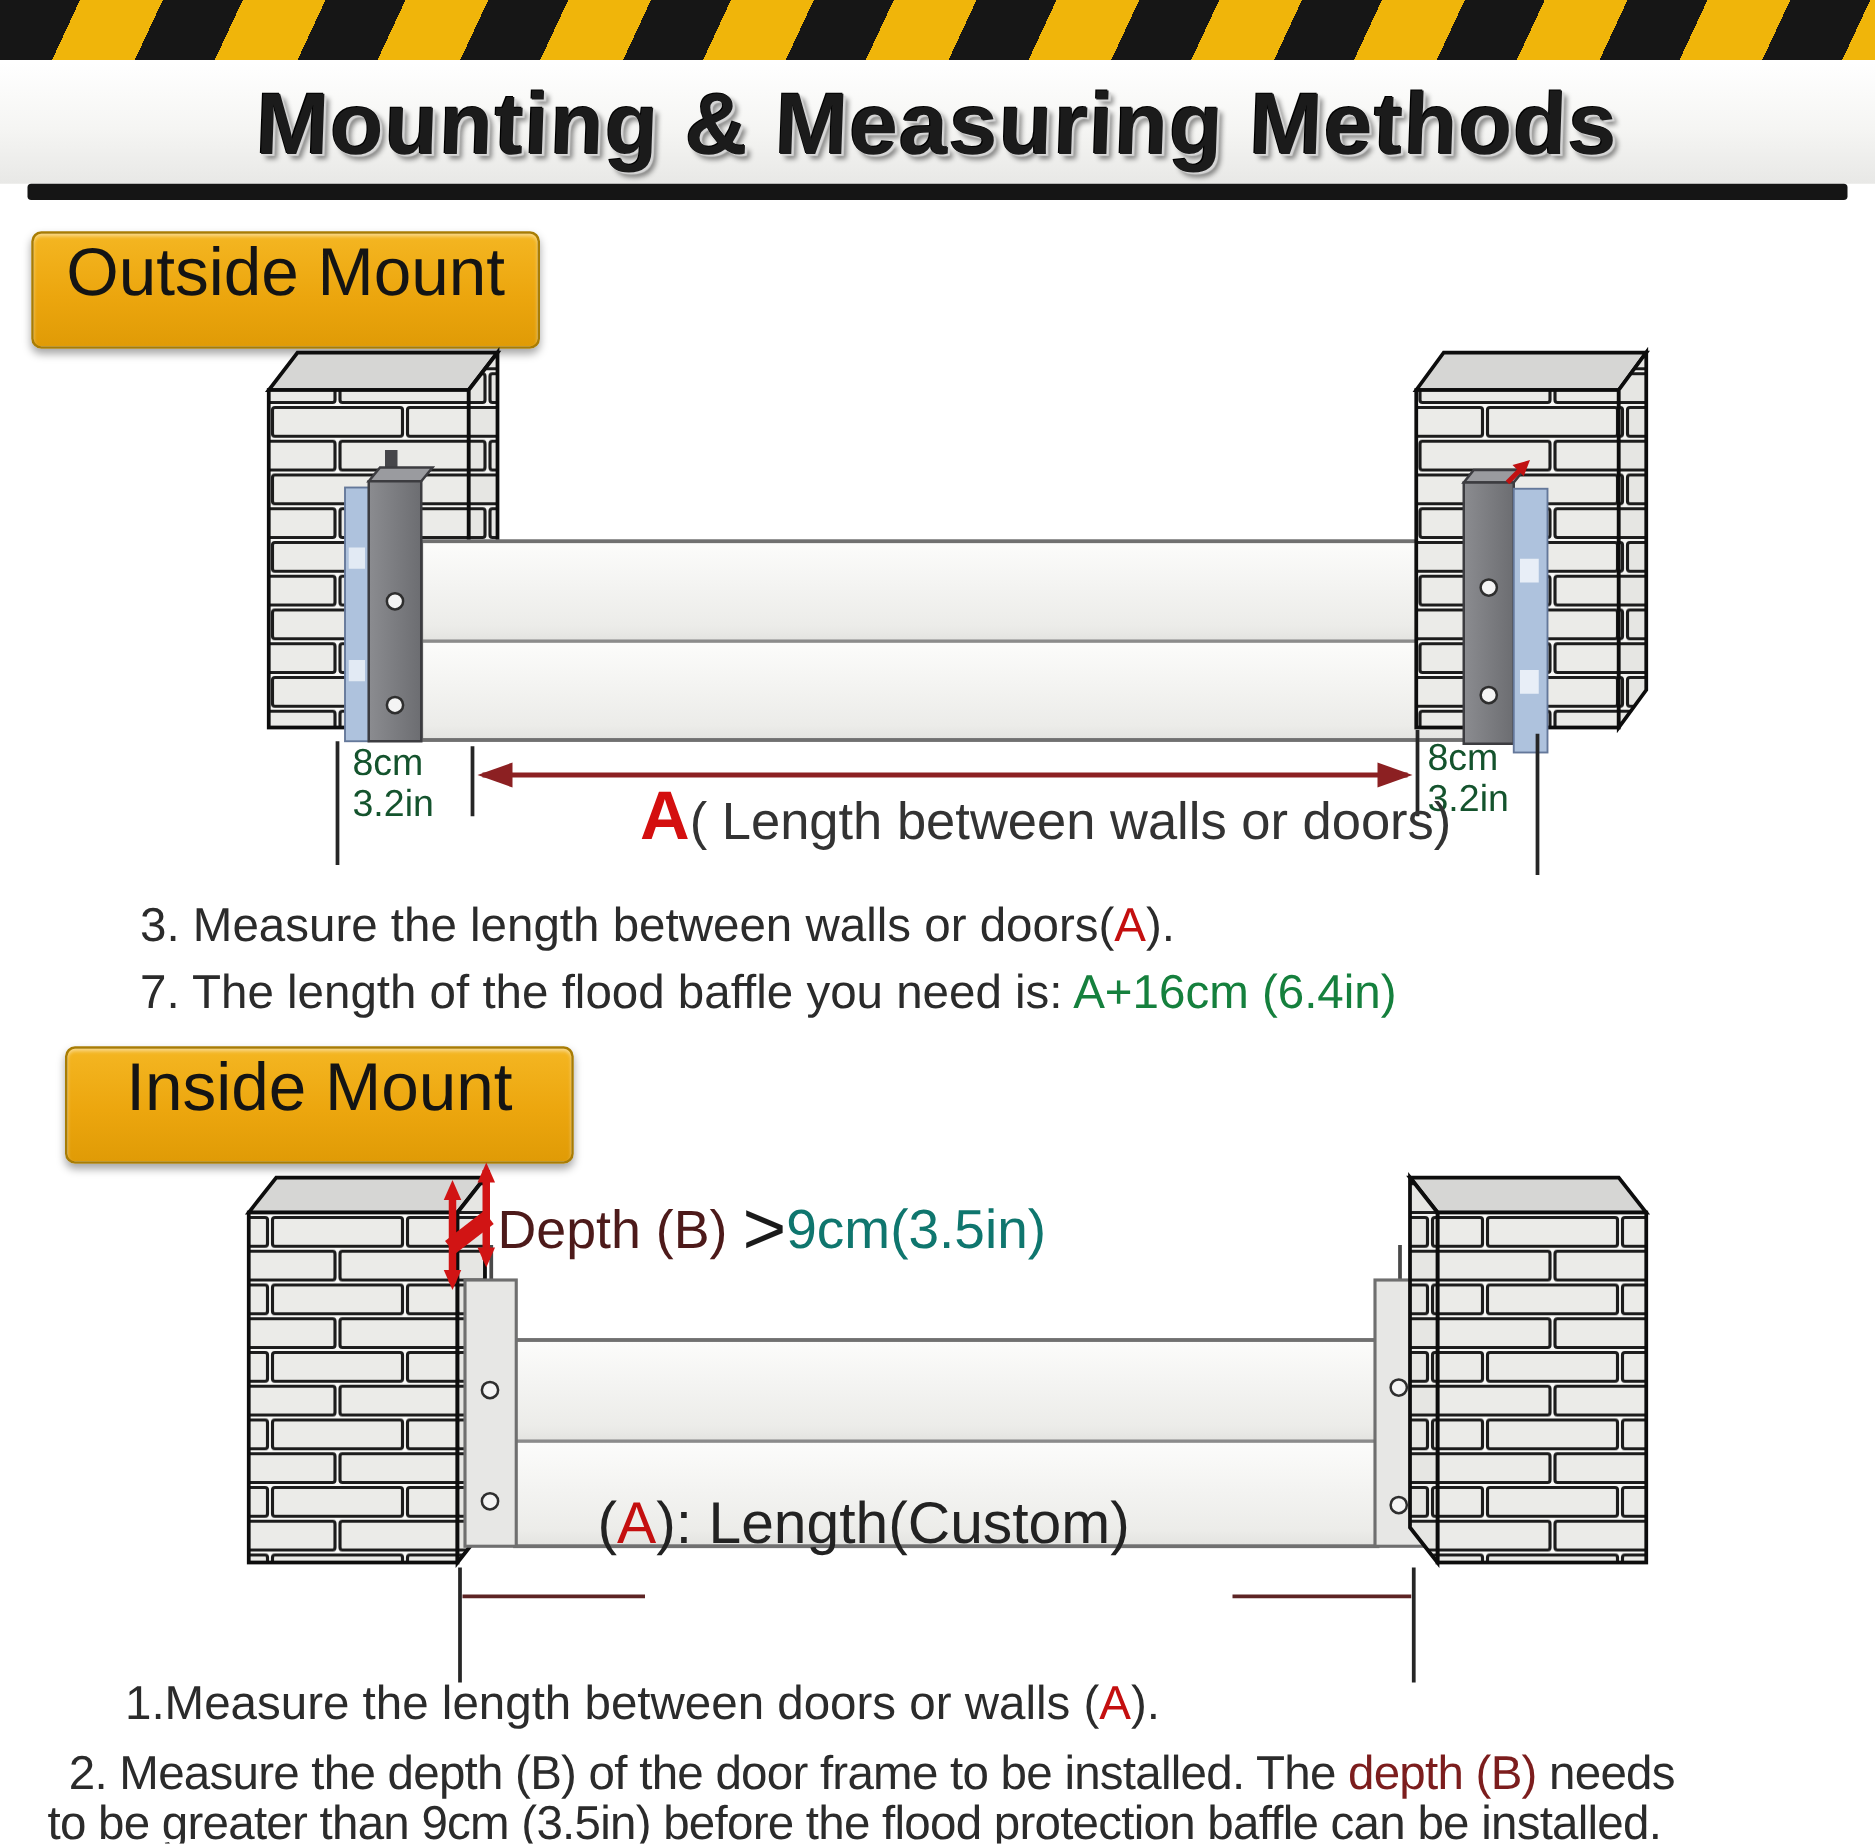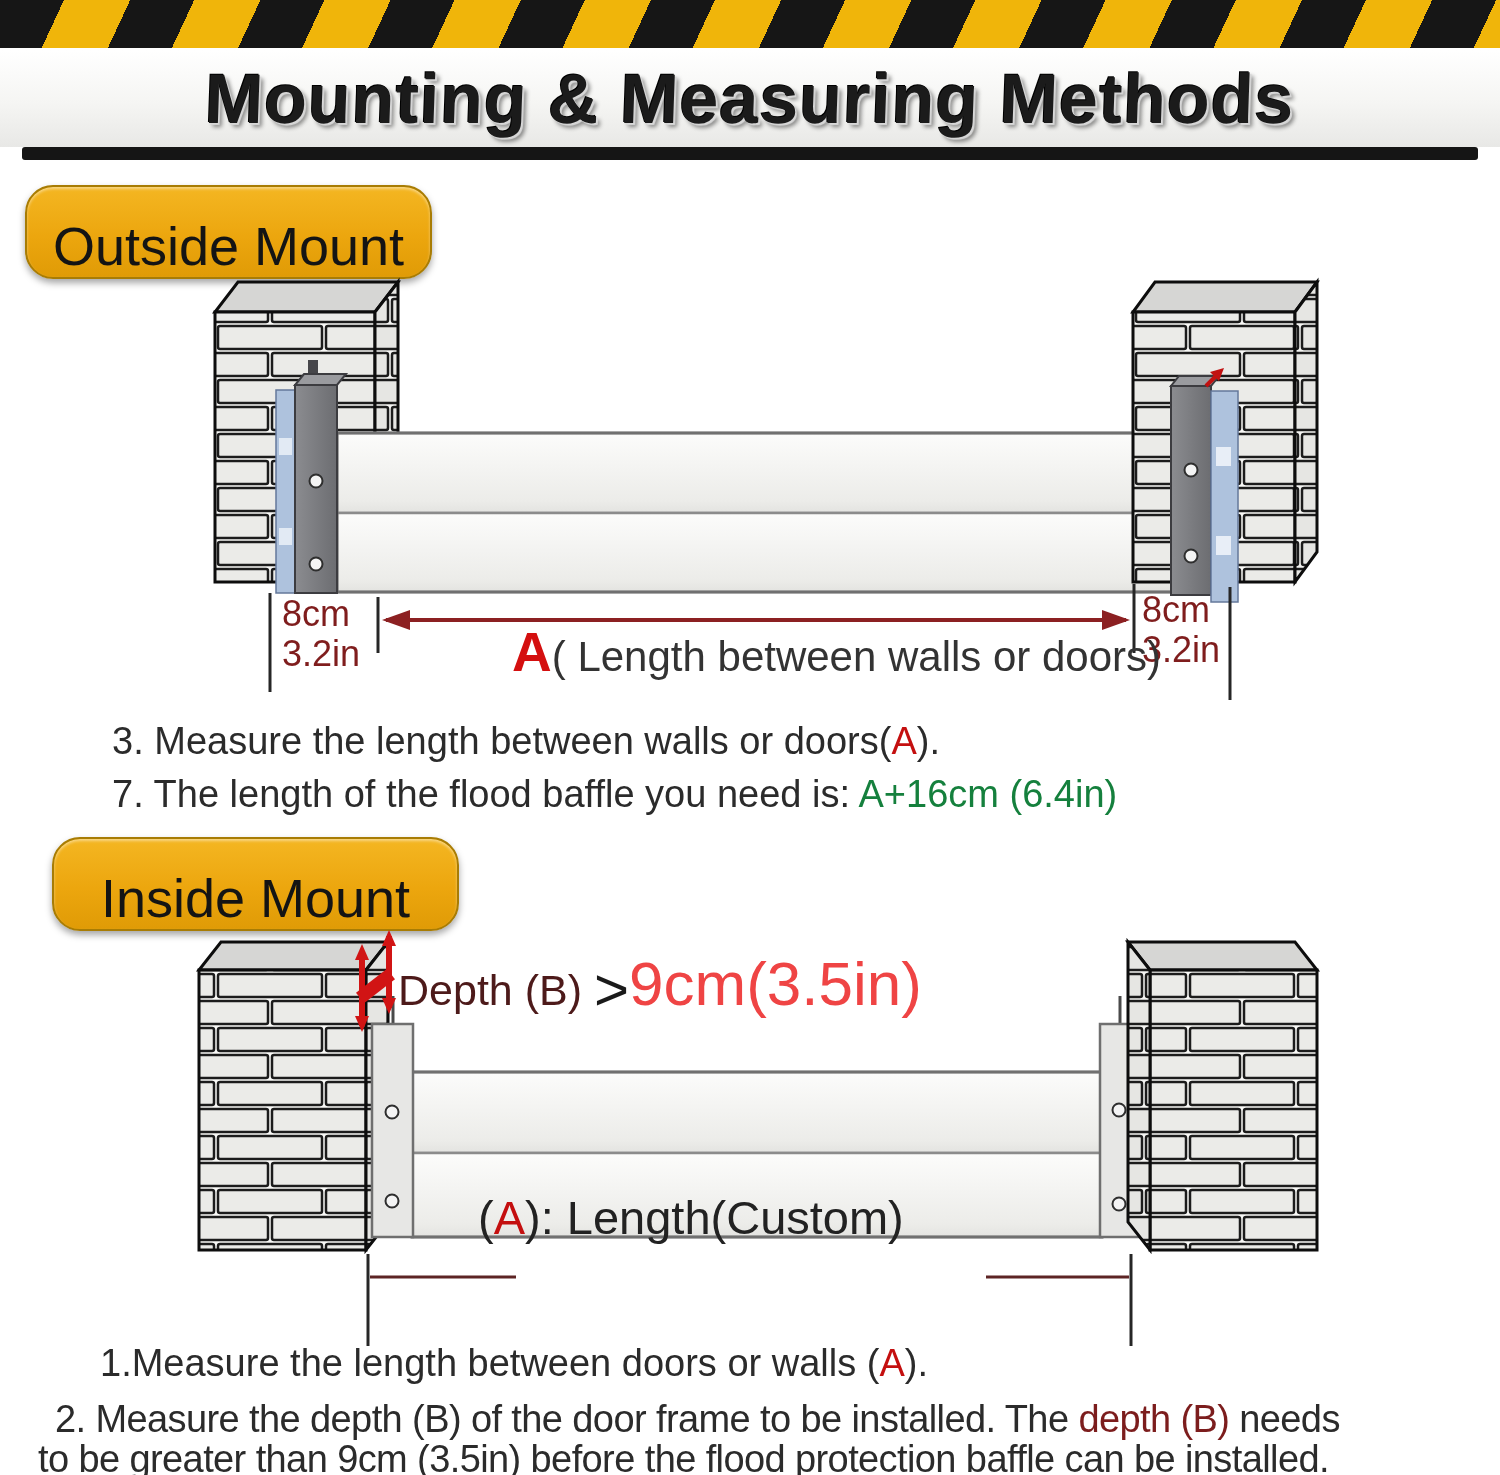--- a/index.html
+++ b/index.html
@@ -25,46 +25,46 @@
     white-space:nowrap;
   }
   .title-underline {
     position:absolute; top:147px; left:22px; right:22px; height:13px;
     background:#151515; border-radius:3px;
   }
   
   .pill {
     position:absolute; width:403px; height:90px;
     background:linear-gradient(180deg,#f4b622 0%,#eca60e 55%,#e09b06 100%);
-    border:2px solid #a87c04; border-radius:28px;
+    border:2px solid #a87c04; border-radius:8px;
     box-shadow:0 4px 7px rgba(0,0,0,.35), inset 0 2px 3px rgba(255,255,255,.45);
-    display:flex; align-items:flex-end; justify-content:center;
+    display:flex; align-items:flex-start; justify-content:center;
     font-size:54px; color:#141414; white-space:nowrap;
   }
   .pill-outside { left:25px; top:185px; }
   .pill-inside  { left:27px; top:837px;margin-left:25px; }
   
   svg.diagram { position:absolute; left:0; top:0; width:1500px; height:1475px; z-index:1; }
   
   .txt { position:absolute; z-index:2; white-space:nowrap; }
-  .meas { font-size:36px; color:#7f1d1d; line-height:1.1; }
+  .meas { font-size:30px; color:#14532d; line-height:1.1; }
   .meas-left  { left:282px; top:594px; }
   .meas-right { left:1142px; top:590px; }
   .len-label { left:512px; top:620px; font-size:42px; color:#333333; }
   .len-label .bigA { font-size:55px; font-weight:700; color:#d40f0f; }
   .step { font-size:38px; color:#2b2b2b; }
   .step-o1 { left:112px; top:720px; }
   .step-o2 { left:112px; top:773px; }
   .red-dim  { color:#15803d; }
   .red-a    { color:#c40f0f; }
   .maroon   { color:#7c1d1d; }
   .depth-label { left:398px; top:948px; }
   .depth-label .dpre { font-size:43px; color:#4d1a1a; }
   .depth-label .dgt  { font-size:60px; color:#1a1a1a; vertical-align:-5px; }
-  .depth-label .dval { font-size:62px; color:#ef4444; }
+  .depth-label .dval { font-size:44px; color:#0f766e; }
   .len2-label { left:478px; top:1190px; font-size:47px; color:#222222; }
   .len2-label .red-a { font-size:47px; }
   .step-i1 { left:100px; top:1342px; }
   .step-i2 { left:55px;  top:1398px; letter-spacing:-0.6px; }
   .step-i3 { left:38px;  top:1438px; letter-spacing:-0.6px; }
 </style>
 </head>
 <body>
 
 <div class="page">

